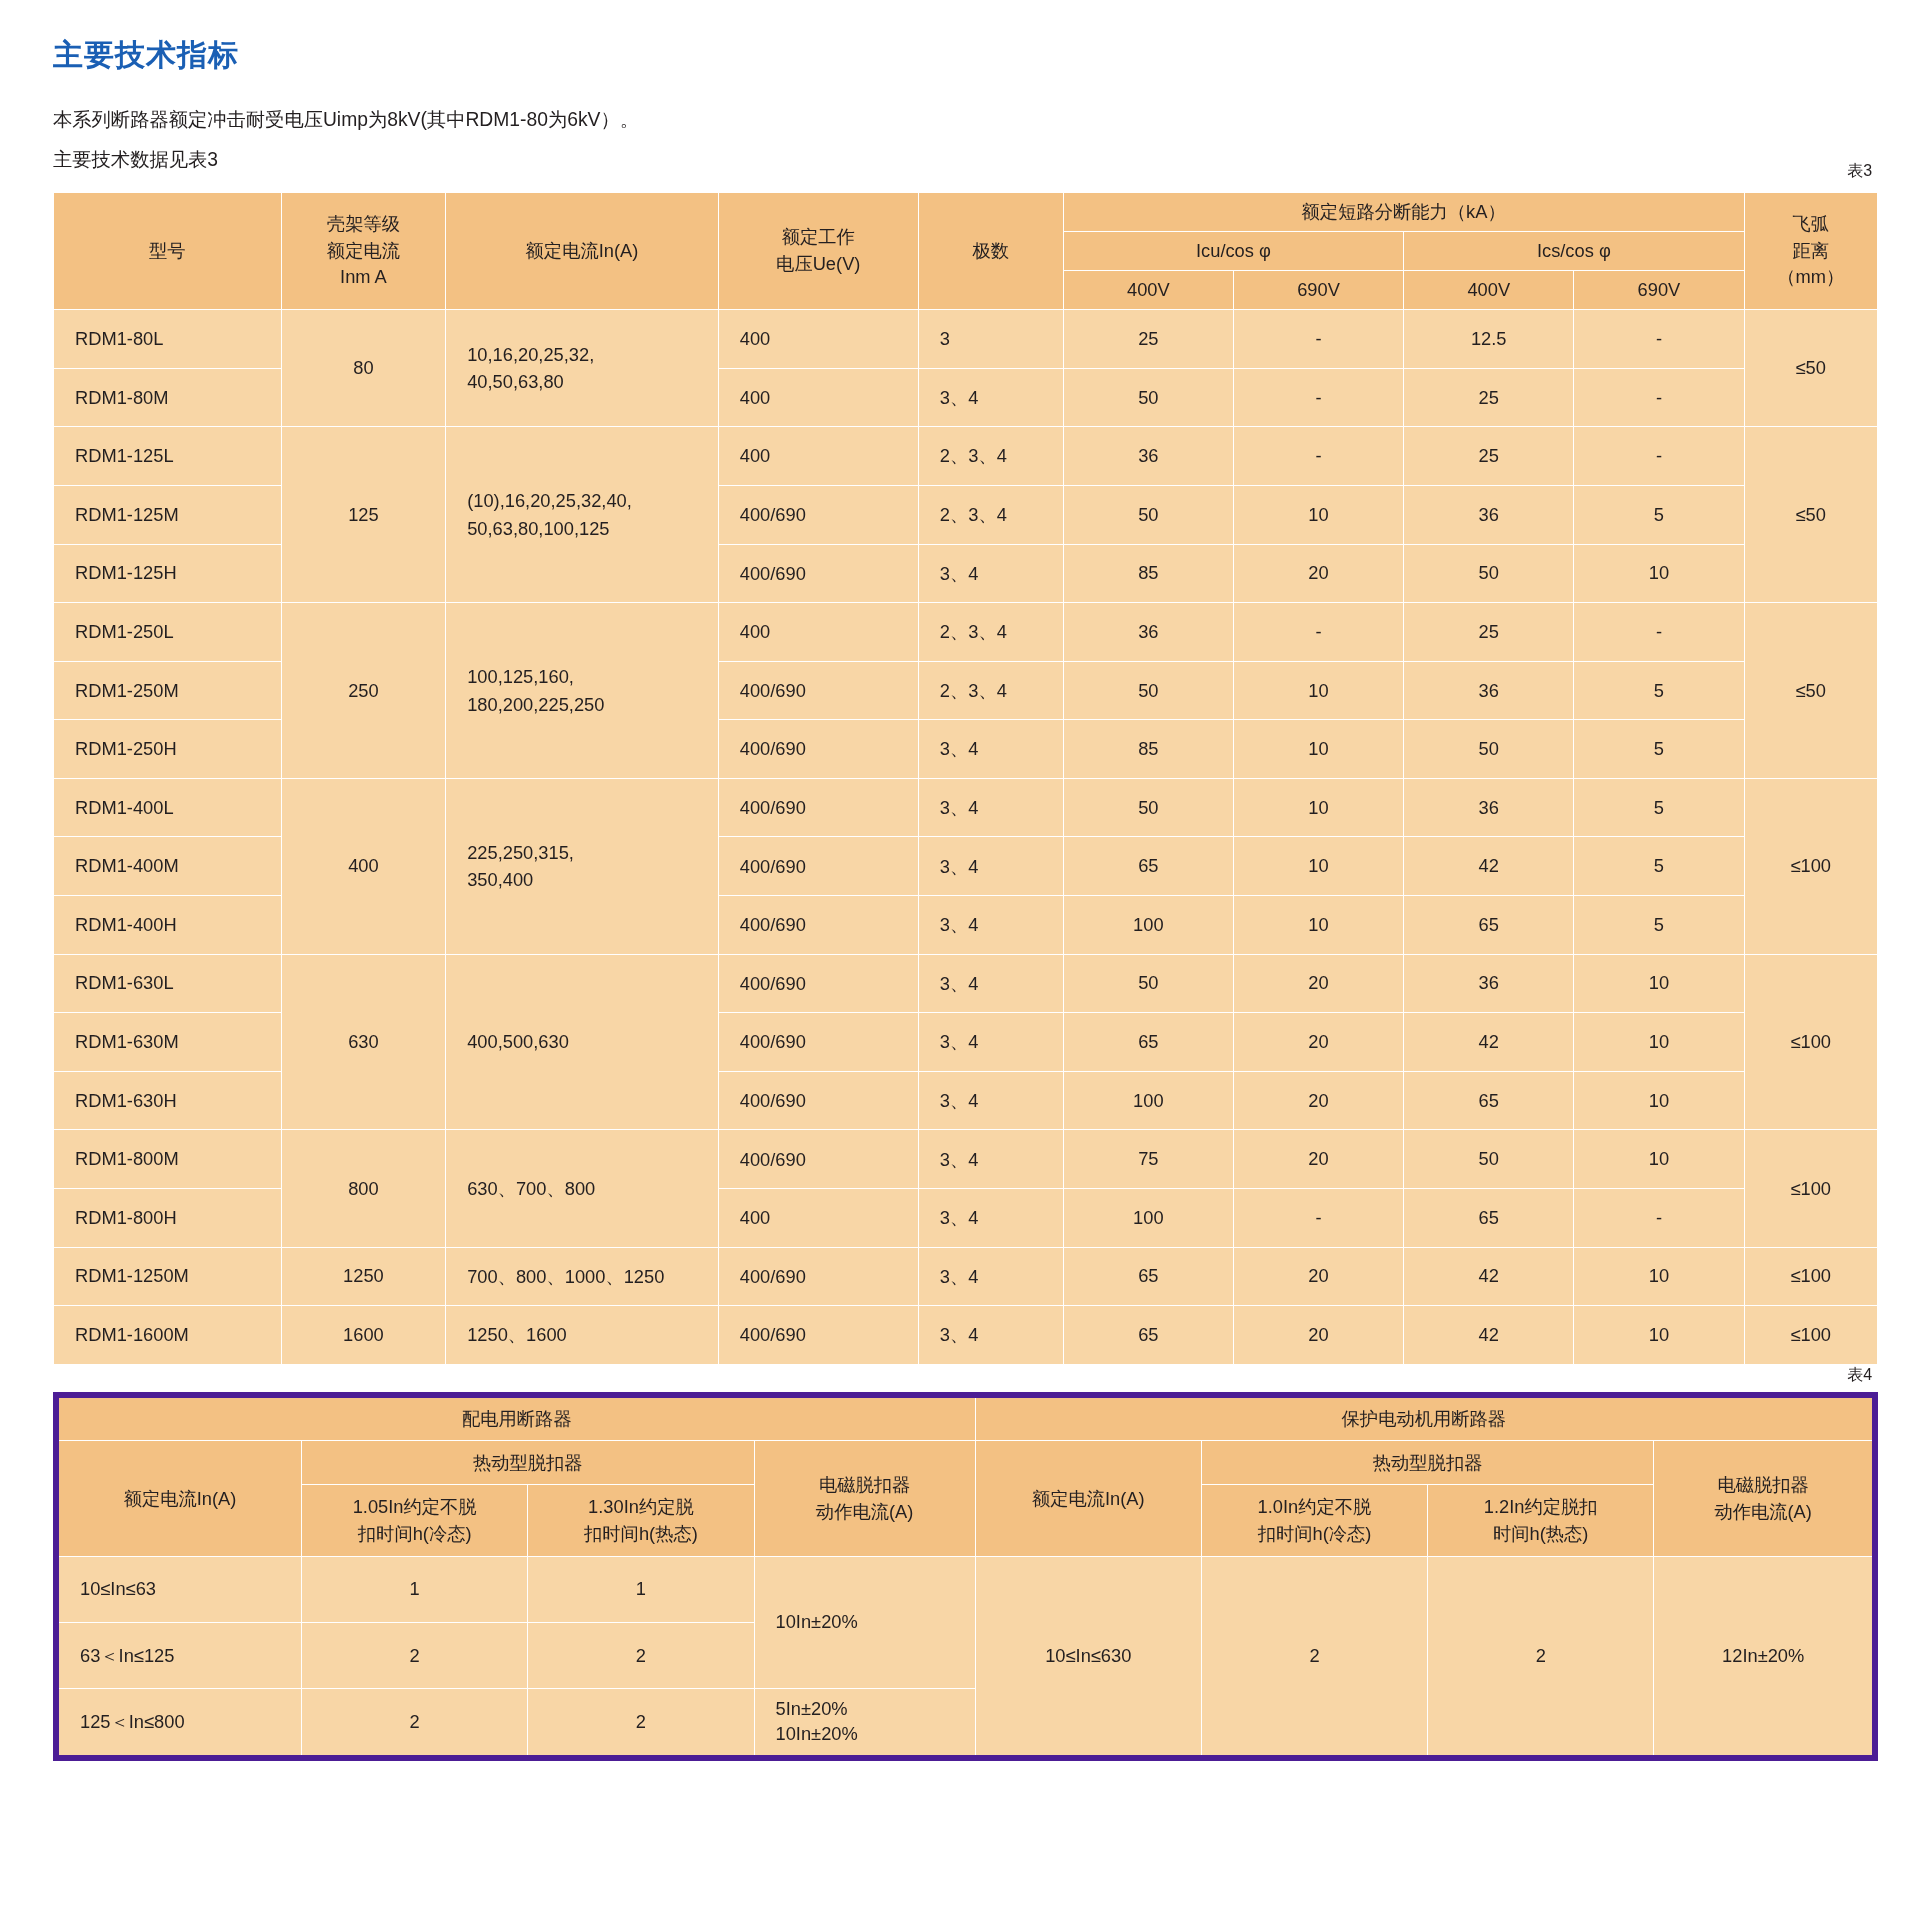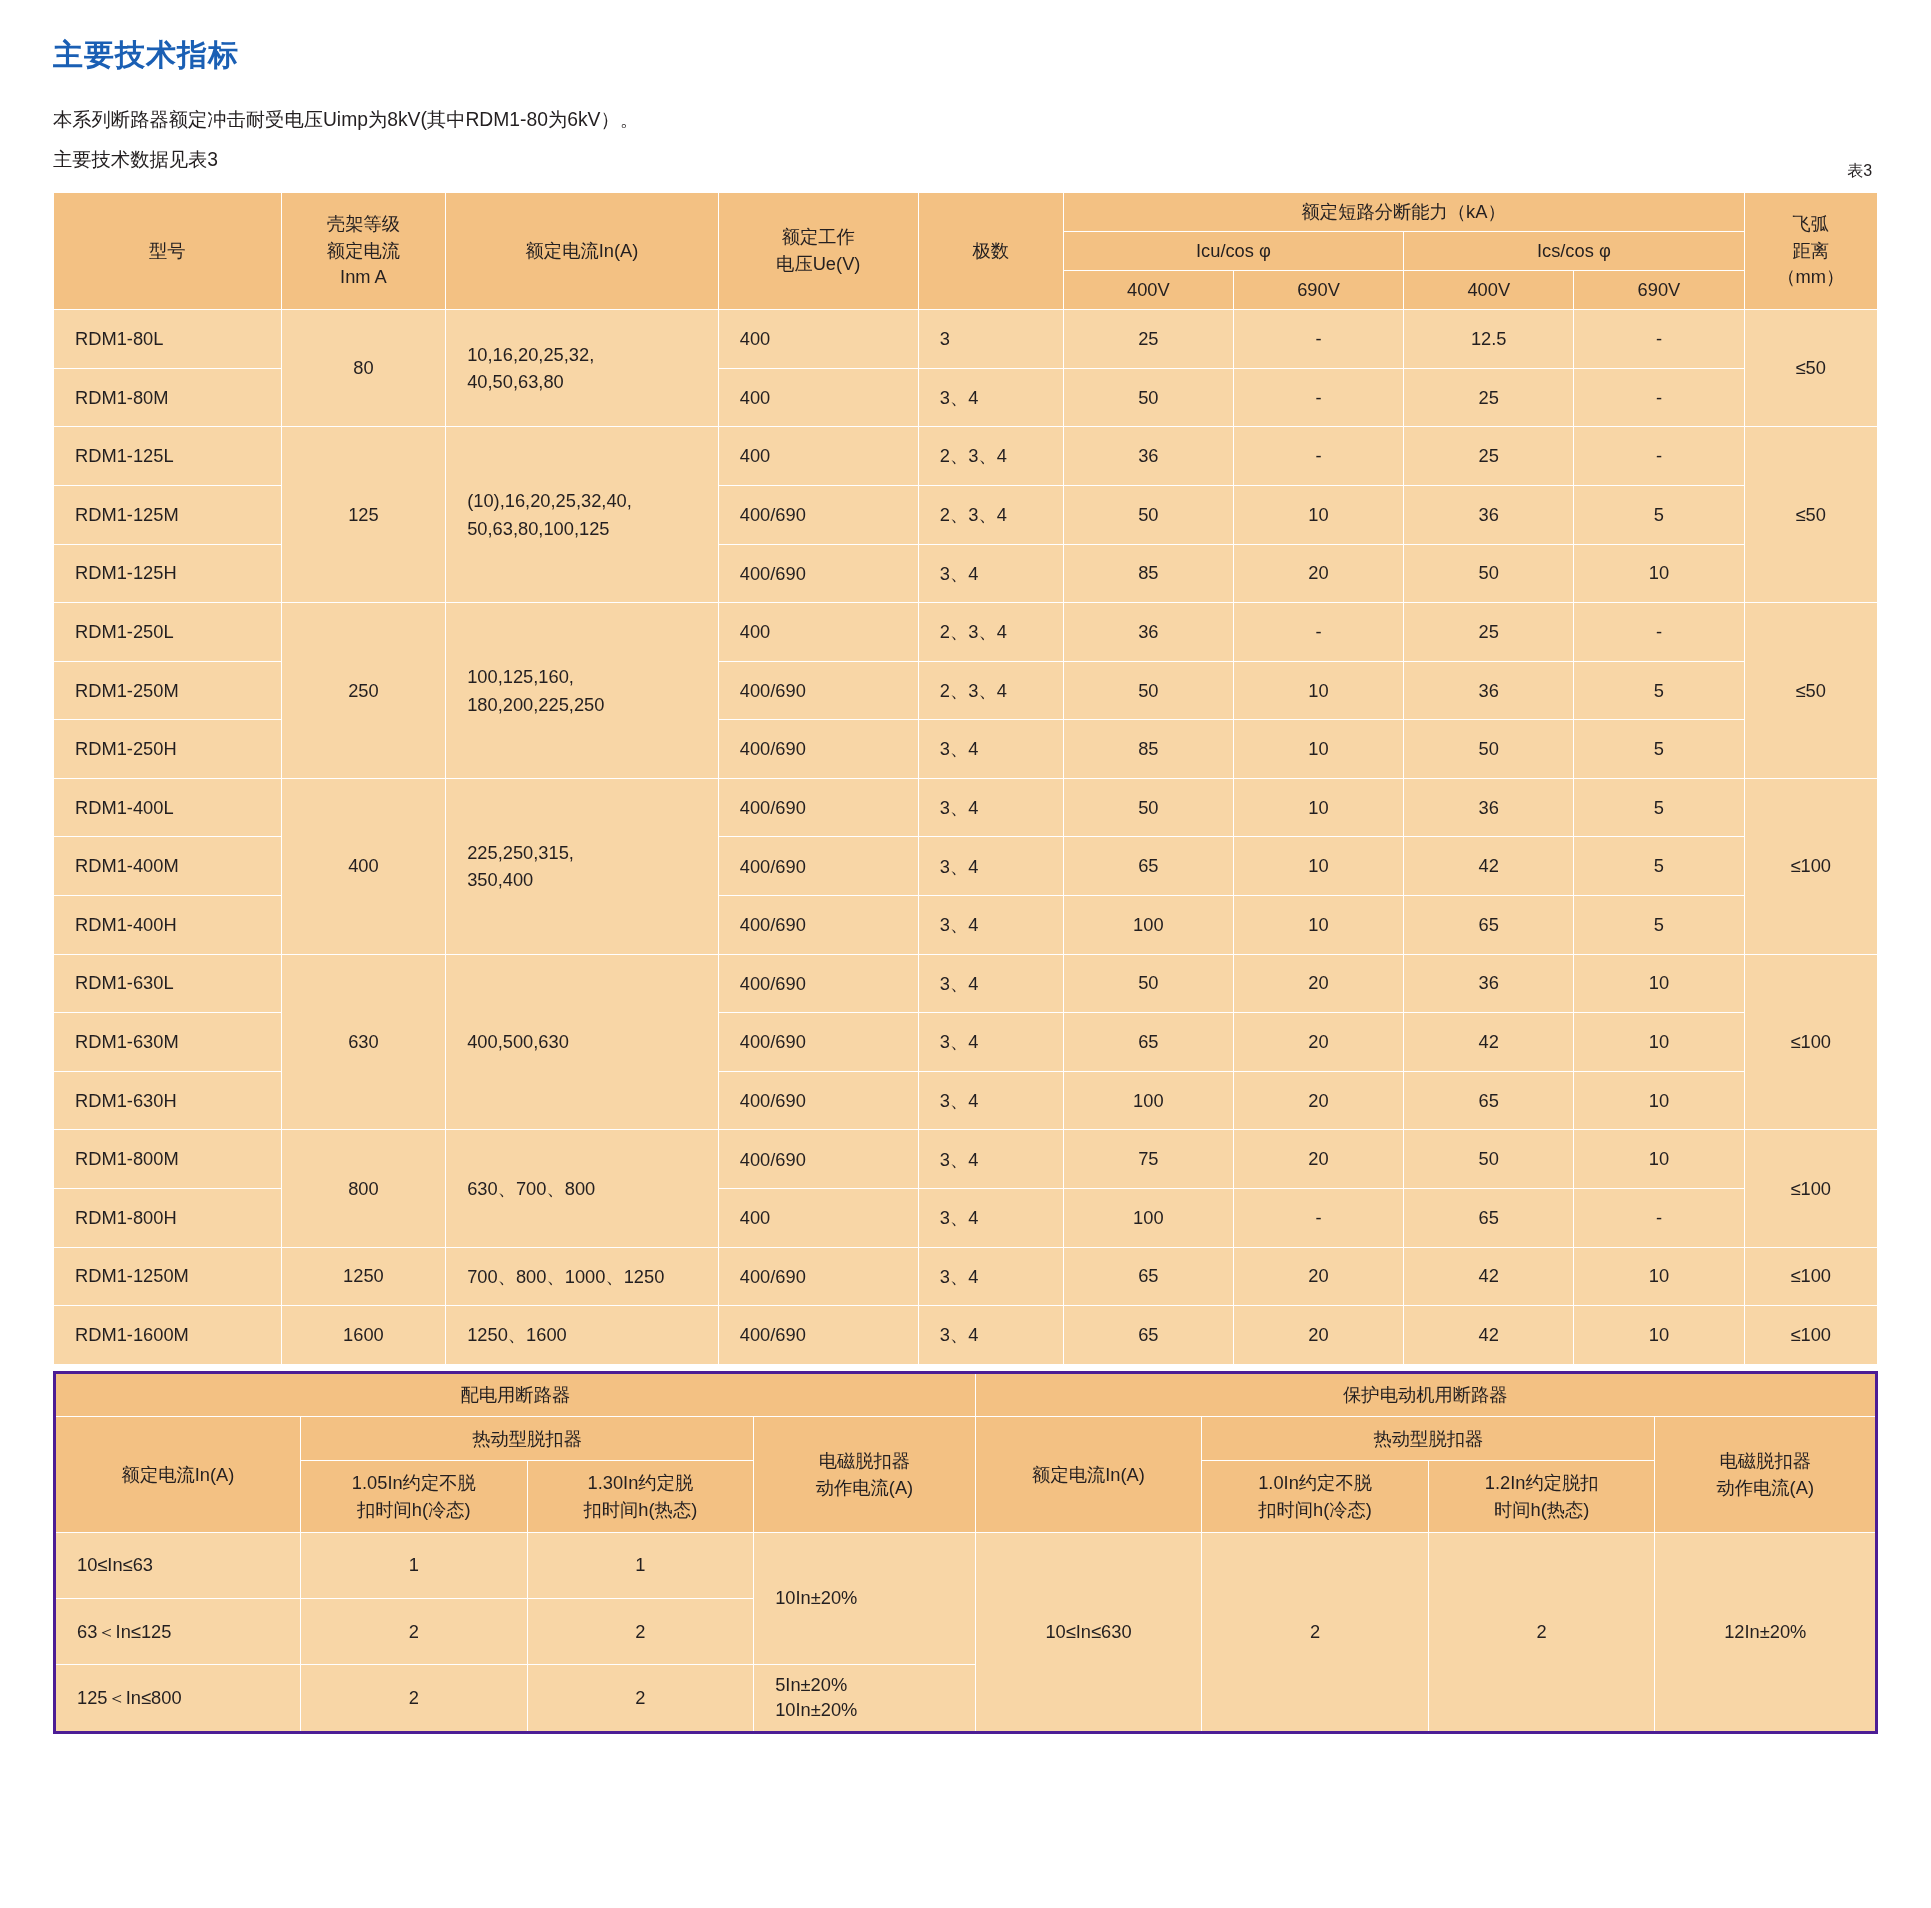--- a/index.html
+++ b/index.html
@@ -79,21 +79,21 @@
   .t3 tbody td { height: 46px; }
 
   
   .mid-note {
     font-size: 19.3px;
     margin: 54px 0 0 0;
     line-height: 1.7;
   }
   .t4wrap { margin-top: 5.8px; }
   .t4 {
-    border: 3px solid #4c1d95;
+    border: 6px solid #4c1d95;
     width: 1825px;
   }
   .t4 th, .t4 td {
     border: 1px solid #ffffff;
     text-align: center;
     font-size: 18.3px;
     color: #231f20;
     padding: 7.7px 5.8px;
     background: #f8d6a6;
   }
@@ -357,20 +357,23 @@
         <td>65</td>
         <td>20</td>
         <td>42</td>
         <td>10</td>
         <td>≤100</td>
       </tr>
 
     </tbody>
   </table>
 
+  <div class="intro-row" style="justify-content:flex-end;">
+    <span class="table-no">表4</span>
+  </div>
 
   <div class="t4wrap">
   <table class="t4">
     <colgroup>
       <col style="width:241px">
       <col style="width:222px">
       <col style="width:222px">
       <col style="width:217px">
       <col style="width:222px">
       <col style="width:222px">

